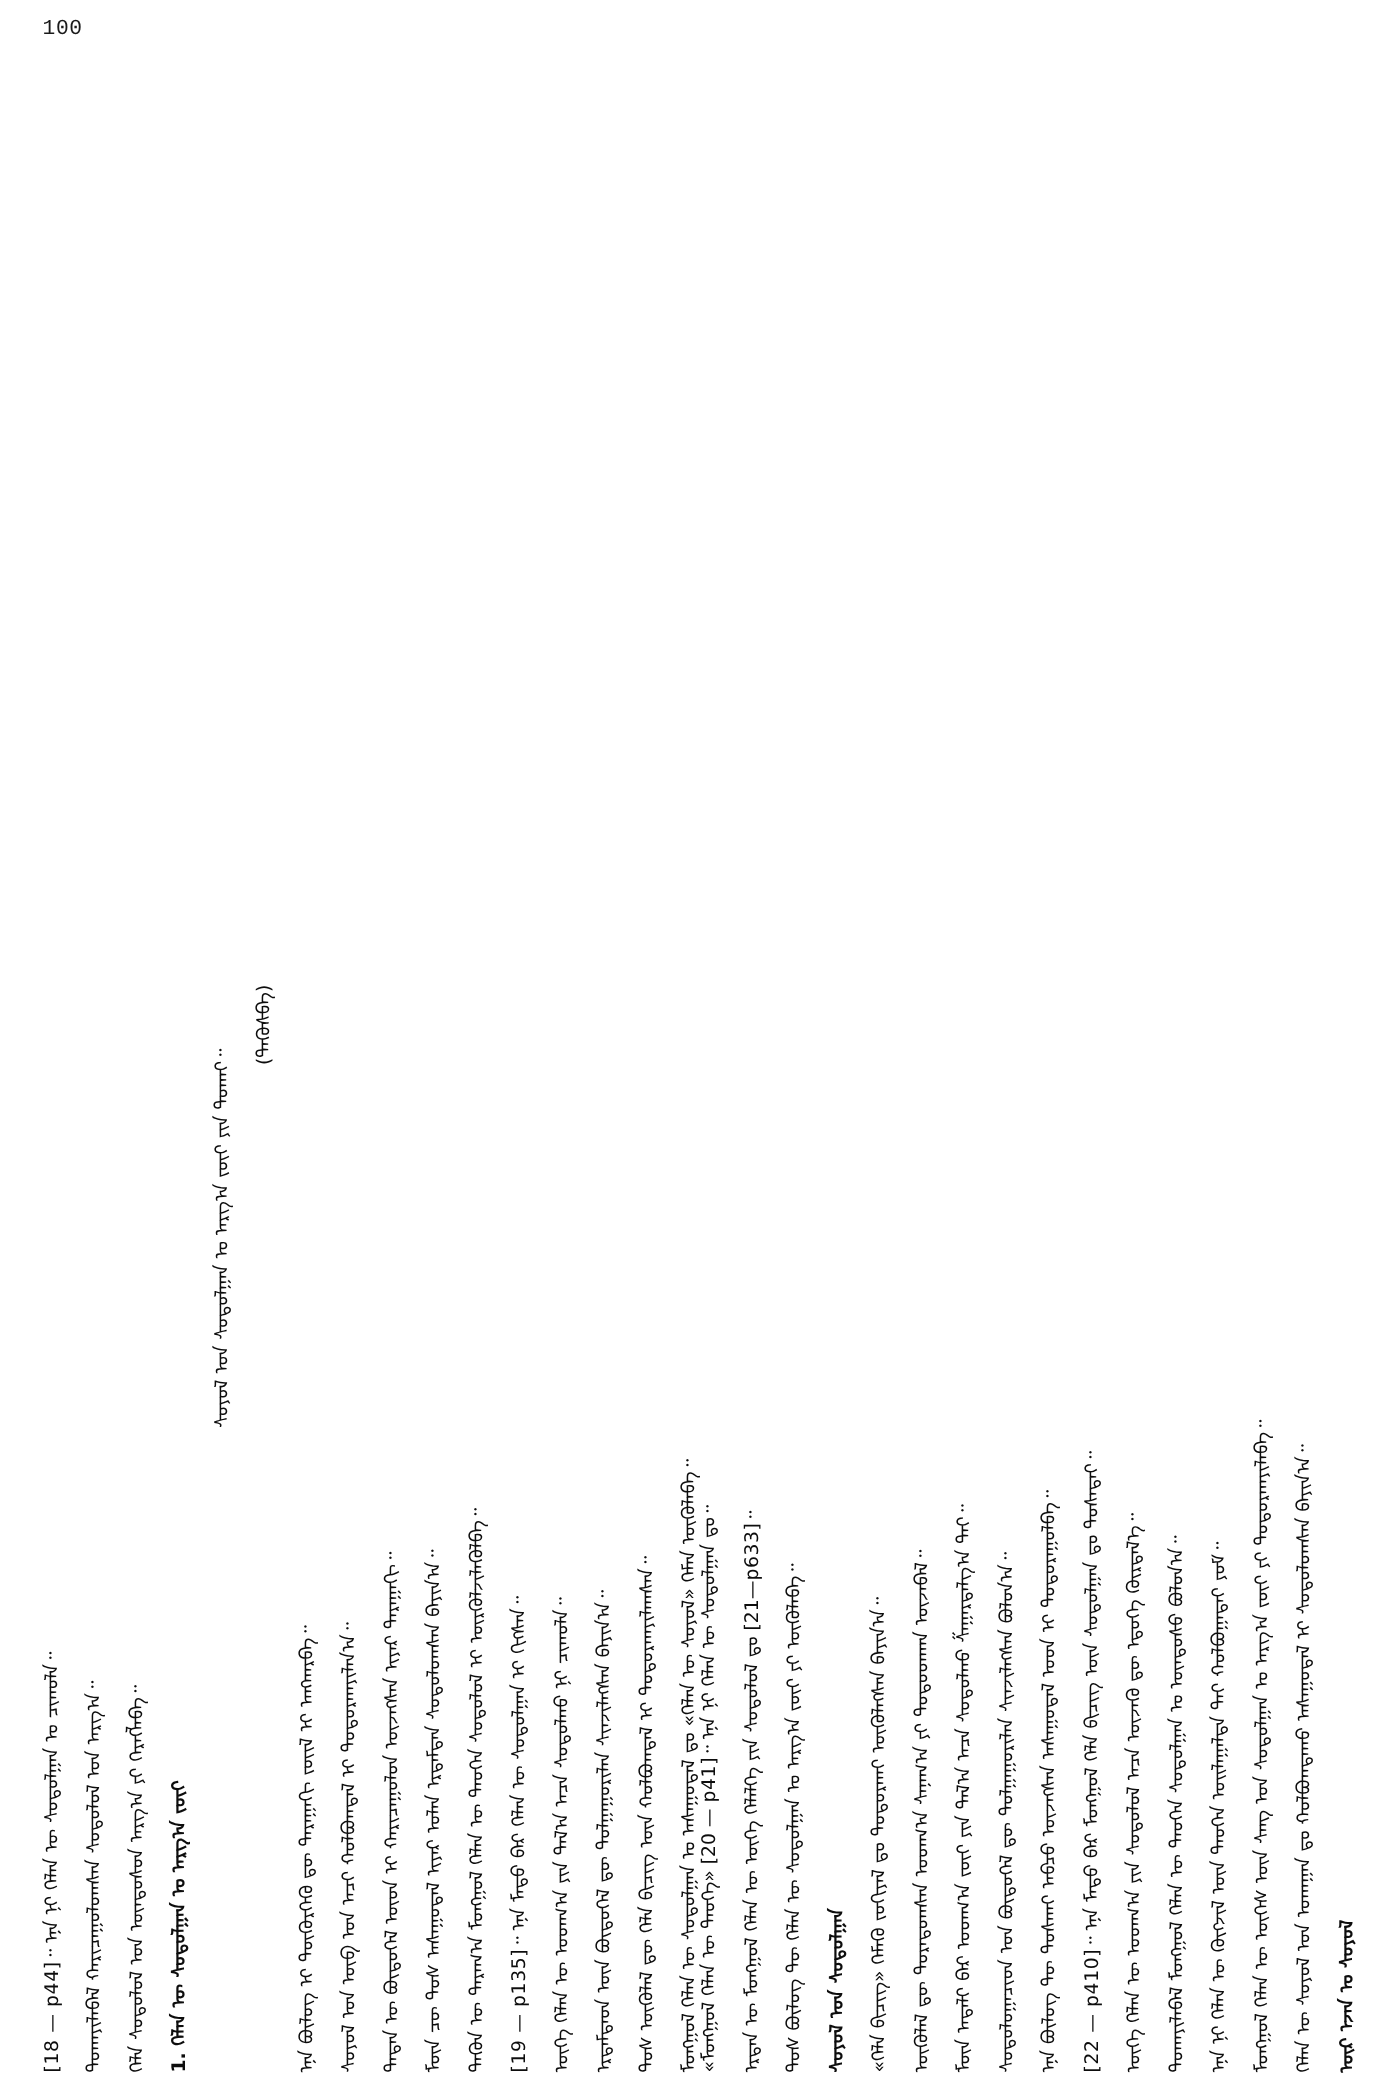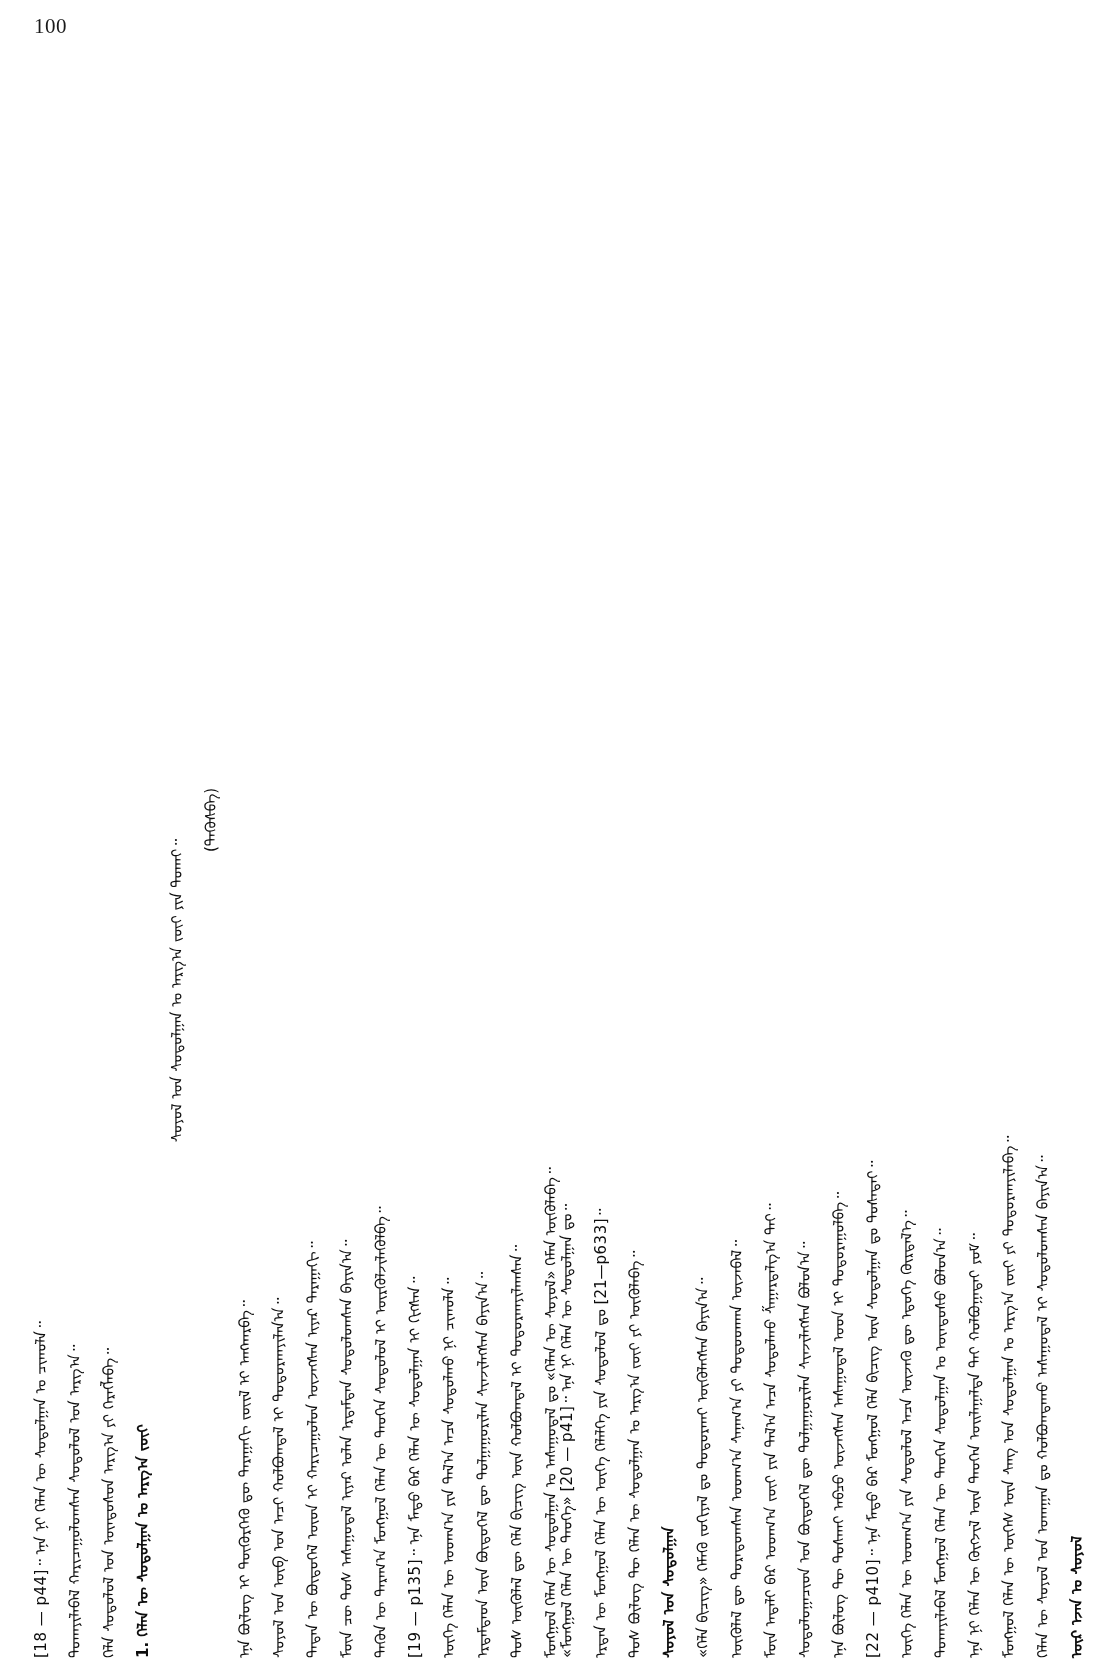--- a/index.html
+++ b/index.html
@@ -13,24 +13,24 @@
     height: 1678px;
     background: #ffffff;
     overflow: hidden;
     font-family: "DejaVu Sans", sans-serif;
     color: #111111;
   }
   .page-number {
     position: absolute;
     top: 14px;
     left: 34px;
-    font-size: 21px;
+    font-size: 17px;
     letter-spacing: 0.5px;
     color: #1a1a1a;
-    font-family: Liberation Serif, serif;
+    font-family: Liberation Mono, monospace;
   }
 
   
   .body-area {
     position: absolute;
     top: 46px;
     left: 18px;
     right: 18px;
     bottom: 20px;
   }

